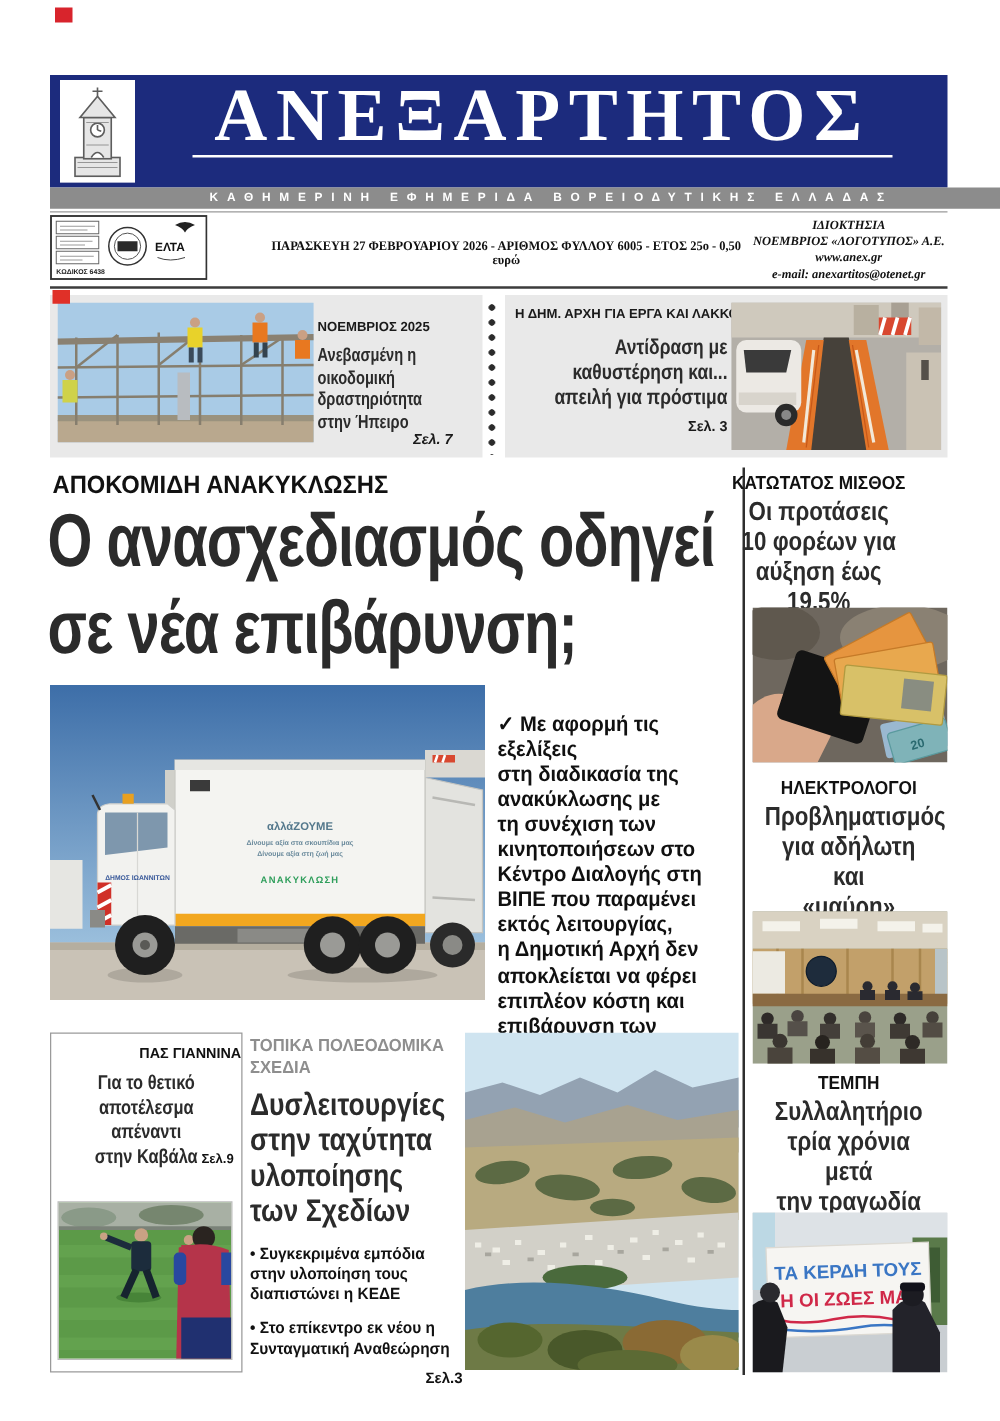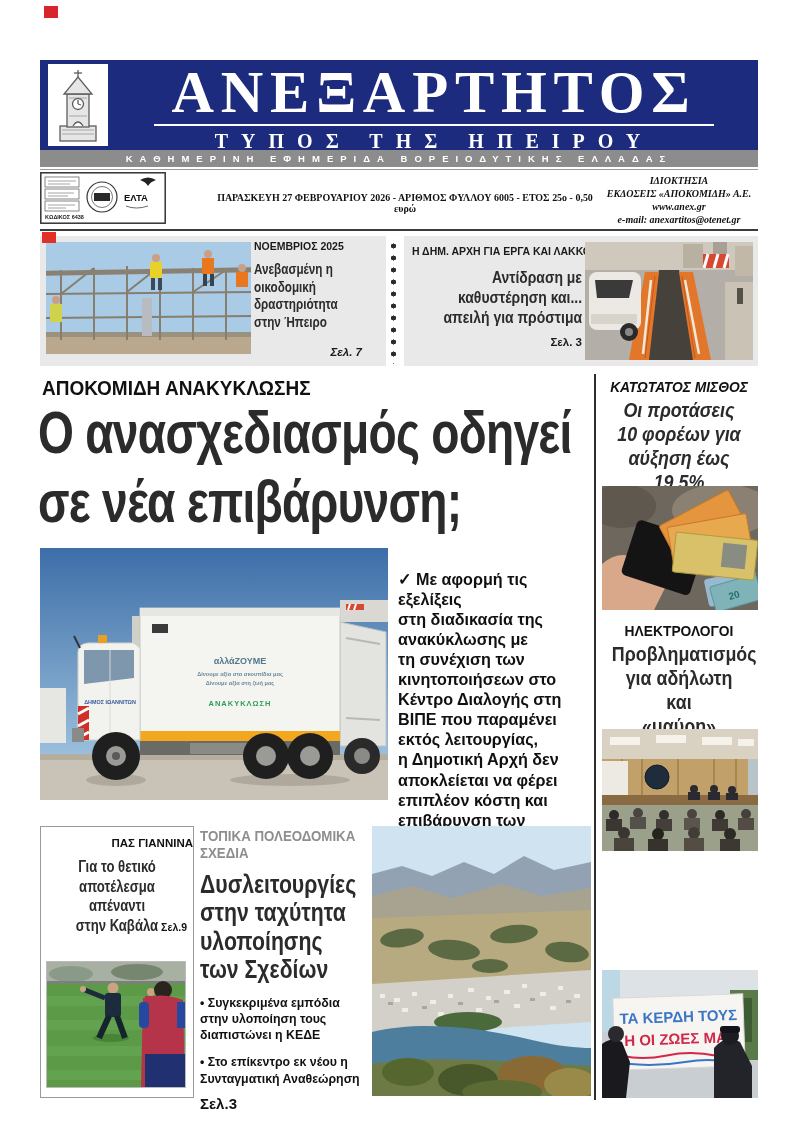--- a/index.html
+++ b/index.html
@@ -8,21 +8,21 @@
   .abs{position:absolute;}
   
   .masthead{left:40px;top:60px;width:718px;height:90px;background:#1c2b7d;}
   .logobox{left:8px;top:4px;width:60px;height:82px;background:#fff;}
   .brand{left:78px;top:2px;width:632px;text-align:center;color:#fff;}
   .brand-title{font-family:"Liberation Serif",serif;font-weight:700;font-size:60px;line-height:60px;
                letter-spacing:7px;transform:scaleX(.98);transform-origin:center;}
   .brand-rule{width:560px;height:2px;background:#fff;margin:2px auto 4px auto;}
   .brand-sub{font-family:"Liberation Serif",serif;font-weight:700;font-size:20px;letter-spacing:13px;}
   .tagbar{left:40px;top:150px;width:718px;height:17px;background:#8c8c8c;color:#fff;
-          font-size:9.5px;font-weight:700;letter-spacing:7px;text-align:center;line-height:17px;}
+          font-size:9.5px;font-weight:700;letter-spacing:7px;text-align:center;line-height:17px;padding-left:42px;}
   
   .stamp{left:40px;top:172px;width:126px;height:52px;}
   .dateline{left:200px;top:192px;width:410px;text-align:center;font-family:"Liberation Serif",serif;
             font-weight:700;font-size:10.5px;transform:scaleX(.95);}
   .owner{left:598px;top:174px;width:162px;text-align:center;font-family:"Liberation Serif",serif;
          font-weight:700;font-size:10px;line-height:13px;font-style:italic;}
   .rule-a{left:40px;top:169px;width:718px;height:1px;background:#9a9a9a;}
   .rule-b{left:40px;top:229px;width:718px;height:2px;background:#3c3c3c;}
   
   .teaser{top:236px;height:130px;background:#e9e9e9;}
@@ -61,21 +61,21 @@
   .sports-kicker{text-align:right;font-weight:700;font-size:11.5px;margin-top:10px;}
   .sports-head{text-align:center;font-weight:700;font-size:16px;line-height:1.22;color:#2b2b2b;margin-top:8px;
                transform:scaleX(.82);transform-origin:center top;white-space:pre-line;}
   .sports-page{text-align:right;font-weight:700;font-size:10.5px;margin-top:-14px;padding-right:6px;}
   .planning{left:200px;top:828px;width:170px;}
   .plan-kicker{color:#8e8e8e;font-weight:700;font-size:14px;line-height:1.2;transform:scaleX(.95);
                transform-origin:left top;white-space:pre-line;}
   .plan-head{font-weight:700;font-size:25px;line-height:1.14;color:#2b2b2b;margin-top:8px;
              transform:scaleX(.85);transform-origin:left top;white-space:pre-line;width:200px;}
   .plan-bullet{font-weight:700;font-size:13px;line-height:1.25;margin-top:11px;transform:scaleX(.95);transform-origin:left top;width:178px;}
-  .plan-page{text-align:left;font-weight:700;font-size:15px;margin-top:8px;width:170px;}
+  .plan-page{text-align:right;font-weight:700;font-size:12px;margin-top:8px;width:170px;}
   svg{display:block;}
   svg text{font-family:"Liberation Sans",sans-serif;}
 </style>
 </head>
 <body>
 
 <div class="page">
 
   <div class="abs redmark-top"></div>
 
@@ -98,21 +98,20 @@
           <line x1="14" y1="66" x2="46" y2="66"></line>
             <line x1="14" y1="70" x2="46" y2="70"></line>
           <line x1="21" y1="34" x2="39" y2="34"></line>
             <line x1="21" y1="52" x2="39" y2="52"></line>
         </g>
       </svg>
     </div>
     <div class="abs brand">
       <div class="brand-title">ΑΝΕΞΑΡΤΗΤΟΣ</div>
       <div class="brand-rule"></div>
-      <div class="brand-sub">ΤΥΠΟΣ ΤΗΣ ΗΠΕΙΡΟΥ</div>
     </div>
   </div>
 
   <div class="abs tagbar">ΚΑΘΗΜΕΡΙΝΗ ΕΦΗΜΕΡΙΔΑ ΒΟΡΕΙΟΔΥΤΙΚΗΣ ΕΛΛΑΔΑΣ</div>
 
   <div class="abs rule-a"></div>
   <div class="abs stamp">
     <svg width="126" height="52" viewBox="0 0 126 52">
       <rect x="0.8" y="0.8" width="124.4" height="50.4" fill="#fff" stroke="#333" stroke-width="1.5"></rect>
       <g fill="none" stroke="#666" stroke-width="0.8">
@@ -133,21 +132,21 @@
       <circle cx="62" cy="25" r="10.5" fill="none" stroke="#555" stroke-width="0.8"></circle>
       <rect x="54" y="21" width="16" height="8" fill="#2a2a2a"></rect>
       <text x="84" y="29" font-size="9.5" font-weight="bold" fill="#111">ΕΛΤΑ</text>
       <path d="M100 8 q8 -5 16 0 q-6 2 -8 6 q-2 -4 -8 -6 Z" fill="#222"></path>
       <path d="M86 34 q10 4 22 0" stroke="#444" stroke-width="0.8" fill="none"></path>
     </svg>
   </div>
   <div class="abs dateline">ΠΑΡΑΣΚΕΥΗ 27 ΦΕΒΡΟΥΑΡΙΟΥ 2026  -  ΑΡΙΘΜΟΣ ΦΥΛΛΟΥ 6005 - ΕΤΟΣ 25ο - 0,50 ευρώ</div>
   <div class="abs owner">
     <div>ΙΔΙΟΚΤΗΣΙΑ</div>
-    <div>ΕΚΔΟΣΕΙΣ «ΑΠΟΚΟΜΙΔΗ» Α.Ε.</div>
+    <div>ΝΟΕΜΒΡΙΟΣ «ΛΟΓΟΤΥΠΟΣ» Α.Ε.</div>
     <div>www.anex.gr</div>
     <div>e-mail: anexartitos@otenet.gr</div>
   </div>
   <div class="abs rule-b"></div>
 
   <div class="abs redmark-teaser"></div>
   <div class="abs teaser t1">
     <svg class="abs" style="left:6px;top:6px;" width="205" height="112" viewBox="0 0 205 112">
       <rect width="205" height="112" fill="#a9cbe6"></rect>
       <rect y="94" width="205" height="18" fill="#b9a88e"></rect>
@@ -175,21 +174,21 @@
           <rect x="156" y="16" width="12" height="16" fill="#e87820"></rect>
           <rect x="157" y="32" width="4" height="12" fill="#33434f"></rect>
           <rect x="164" y="32" width="4" height="12" fill="#33434f"></rect>
         <circle cx="196" cy="26" r="4" fill="#caa084"></circle>
           <rect x="190" y="30" width="12" height="15" fill="#e87820"></rect>
         <circle cx="10" cy="58" r="4" fill="#caa084"></circle>
           <rect x="4" y="62" width="12" height="18" fill="#cfd24a"></rect>
         <rect x="96" y="56" width="10" height="38" fill="#b8bcc0"></rect>
       </g>
     </svg>
-    <div class="abs" style="left:214px;top:4px;width:128px;">
+    <div class="abs" style="left:214px;top:20px;width:128px;">
       <div class="kicker">ΝΟΕΜΒΡΙΟΣ 2025</div>
       <div class="t-head t1-head" style="margin-top:8px;">Ανεβασμένη η οικοδομική
 δραστηριότητα
 στην Ήπειρο</div>
     </div>
     <div class="abs pageref" style="right:24px;bottom:8px;font-style:italic;">Σελ. 7</div>
   </div>
 
   <div class="abs dotcol"></div>
 
@@ -307,21 +306,21 @@
 Κέντρο Διαλογής στη
 ΒΙΠΕ που παραμένει
 εκτός λειτουργίας,
 η Δημοτική Αρχή δεν
 αποκλείεται να φέρει
 επιπλέον κόστη και
 επιβάρυνση των δημοτών</div>
     <div class="lead-note">Αναλυτικό ρεπορτάζ στη σελ. 4</div>
   </div>
 
-  <div class="abs rail-sec" style="left:600px;top:378px;font-style:italic;">
+  <div class="abs rail-sec" style="left:576px;top:378px;">
     <div class="rail-kicker">ΚΑΤΩΤΑΤΟΣ ΜΙΣΘΟΣ</div>
     <div class="rail-head">Οι προτάσεις
 10 φορέων για
 αύξηση έως 19,5%</div>
     <div class="rail-page">Σελ.11</div>
   </div>
   <svg class="abs" style="left:602px;top:486px;" width="156" height="124" viewBox="0 0 156 124">
     <rect width="156" height="124" fill="#6e675e"></rect>
     <ellipse cx="120" cy="24" rx="50" ry="26" fill="#8a8173"></ellipse>
     <ellipse cx="20" cy="20" rx="34" ry="22" fill="#5f584e"></ellipse>
@@ -392,20 +391,27 @@
         <rect x="12" y="109" width="20" height="13" fill="#4a443c"></rect>
       <circle cx="56" cy="105" r="6" fill="#27231f"></circle>
         <rect x="46" y="110" width="20" height="12" fill="#37322c"></rect>
       <circle cx="92" cy="104" r="6" fill="#433d36"></circle>
         <rect x="82" y="109" width="20" height="13" fill="#544d44"></rect>
       <circle cx="128" cy="105" r="6" fill="#2e2a26"></circle>
         <rect x="118" y="110" width="20" height="12" fill="#3e3832"></rect>
     </g>
   </svg>
 
+  <div class="abs rail-sec" style="left:600px;top:858px;">
+    <div class="rail-kicker">ΤΕΜΠΗ</div>
+    <div class="rail-head">Συλλαλητήριο
+τρία χρόνια μετά
+την τραγωδία</div>
+    <div class="rail-page">Σελ.10</div>
+  </div>
   <svg class="abs" style="left:602px;top:970px;" width="156" height="128" viewBox="0 0 156 128">
     <rect width="156" height="128" fill="#c9ced2"></rect>
     <rect width="156" height="36" fill="#dde2e6"></rect>
     <rect x="0" y="0" width="18" height="62" fill="#bcd8e4"></rect>
     <rect x="128" y="20" width="28" height="70" fill="#5a7a4a"></rect>
     <rect x="134" y="28" width="16" height="44" fill="#3e5c34"></rect>
     <g transform="rotate(-2 77 62)">
       <rect x="12" y="26" width="130" height="72" fill="#f6f5f2" stroke="#dcd9d2"></rect>
       <text x="18" y="52" font-size="15" font-weight="bold" fill="#3a76c4">ΤΑ ΚΕΡΔΗ ΤΟΥΣ</text>
       <text x="22" y="74" font-size="15" font-weight="bold" fill="#d02848">Η ΟΙ ΖΩΕΣ ΜΑΣ</text>

